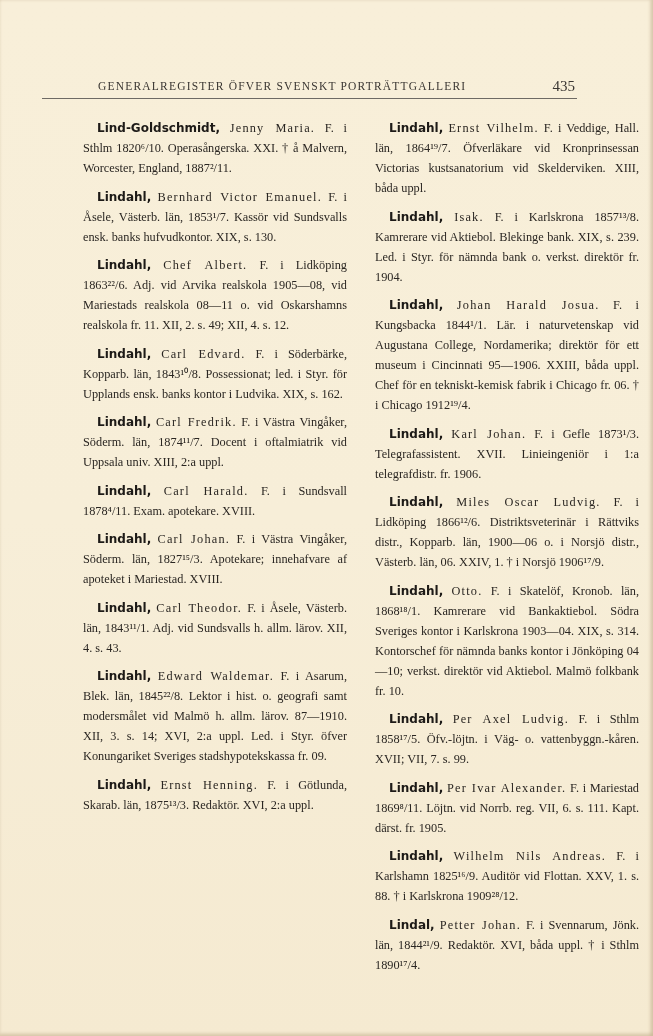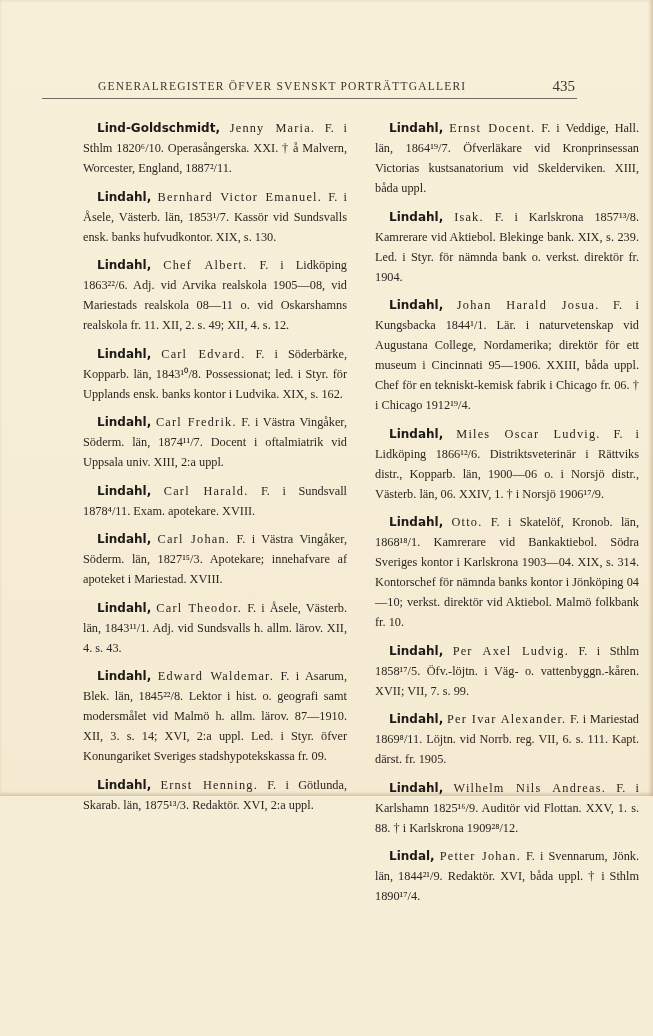--- a/index.html
+++ b/index.html
@@ -1,21 +1,21 @@
 <!DOCTYPE html>
 <html><head>
 <meta charset="utf-8">
 <style>
   html, body { margin: 0; padding: 0; }
   body {
     width: 653px; height: 1036px; overflow: hidden;
     background: #f6edd6;
   }
   .page {
-    position: relative; width: 653px; height: 796px;
+    position: relative; width: 653px; height: 1036px;
     background: linear-gradient(180deg, #f8efd9 0%, #f7eed8 50%, #f5ead1 100%);
     box-shadow: inset -3px 0 3px rgba(150,120,80,0.25), inset 0 -3px 3px rgba(150,120,80,0.2);
     font-family: "DejaVu Serif", "Liberation Serif", serif;
     color: #2a2622;
   }
   .running-head {
     position: absolute; left: 42px; top: 78px; width: 535px; height: 20px;
     border-bottom: 1px solid #6e6a64;
   }
   .rh-title {
@@ -58,23 +58,24 @@
       <p class="entry"><span class="surname">Lindahl,</span> <span class="given">Chef Albert.</span><span class="body"> F. i Lidköping 1863²²/6. Adj. vid Arvika realskola 1905—08, vid Mariestads realskola 08—11 o. vid Oskarshamns realskola fr. 11. XII, 2. s. 49; XII, 4. s. 12.</span></p>
       <p class="entry"><span class="surname">Lindahl,</span> <span class="given">Carl Edvard.</span><span class="body"> F. i Söderbärke, Kopparb. län, 1843¹⁰/8. Possessionat; led. i Styr. för Upplands ensk. banks kontor i Ludvika. XIX, s. 162.</span></p>
       <p class="entry"><span class="surname">Lindahl,</span> <span class="given">Carl Fredrik.</span><span class="body"> F. i Västra Vingåker, Söderm. län, 1874¹¹/7. Docent i oftalmiatrik vid Uppsala univ. XIII, 2:a uppl.</span></p>
       <p class="entry"><span class="surname">Lindahl,</span> <span class="given">Carl Harald.</span><span class="body"> F. i Sundsvall 1878⁴/11. Exam. apotekare. XVIII.</span></p>
       <p class="entry"><span class="surname">Lindahl,</span> <span class="given">Carl Johan.</span><span class="body"> F. i Västra Vingåker, Söderm. län, 1827¹⁵/3. Apotekare; innehafvare af apoteket i Mariestad. XVIII.</span></p>
       <p class="entry"><span class="surname">Lindahl,</span> <span class="given">Carl Theodor.</span><span class="body"> F. i Åsele, Västerb. län, 1843¹¹/1. Adj. vid Sundsvalls h. allm. lärov. XII, 4. s. 43.</span></p>
       <p class="entry"><span class="surname">Lindahl,</span> <span class="given">Edward Waldemar.</span><span class="body"> F. i Asarum, Blek. län, 1845²²/8. Lektor i hist. o. geografi samt modersmålet vid Malmö h. allm. lärov. 87—1910. XII, 3. s. 14; XVI, 2:a uppl. Led. i Styr. öfver Konungariket Sveriges stadshypotekskassa fr. 09.</span></p>
       <p class="entry"><span class="surname">Lindahl,</span> <span class="given">Ernst Henning.</span><span class="body"> F. i Götlunda, Skarab. län, 1875¹³/3. Redaktör. XVI, 2:a uppl.</span></p>
     </div>
   <div class="col col-right">
-      <p class="entry"><span class="surname">Lindahl,</span> <span class="given">Ernst Docent.</span><span class="body"> F. i Veddige, Hall. län, 1864¹⁹/7. Öfverläkare vid Kronprinsessan Victorias kustsanatorium vid Skelderviken. XIII, båda uppl.</span></p>
+      <p class="entry"><span class="surname">Lindahl,</span> <span class="given">Ernst Vilhelm.</span><span class="body"> F. i Veddige, Hall. län, 1864¹⁹/7. Öfverläkare vid Kronprinsessan Victorias kustsanatorium vid Skelderviken. XIII, båda uppl.</span></p>
       <p class="entry"><span class="surname">Lindahl,</span> <span class="given">Isak.</span><span class="body"> F. i Karlskrona 1857¹³/8. Kamrerare vid Aktiebol. Blekinge bank. XIX, s. 239. Led. i Styr. för nämnda bank o. verkst. direktör fr. 1904.</span></p>
       <p class="entry"><span class="surname">Lindahl,</span> <span class="given">Johan Harald Josua.</span><span class="body"> F. i Kungsbacka 1844¹/1. Lär. i naturvetenskap vid Augustana College, Nordamerika; direktör för ett museum i Cincinnati 95—1906. XXIII, båda uppl. Chef för en tekniskt-kemisk fabrik i Chicago fr. 06. † i Chicago 1912¹⁹/4.</span></p>
+      <p class="entry"><span class="surname">Lindahl,</span> <span class="given">Karl Johan.</span><span class="body"> F. i Gefle 1873¹/3. Telegrafassistent. XVII. Linieingeniör i 1:a telegrafdistr. fr. 1906.</span></p>
       <p class="entry"><span class="surname">Lindahl,</span> <span class="given">Miles Oscar Ludvig.</span><span class="body"> F. i Lidköping 1866¹²/6. Distriktsveterinär i Rättviks distr., Kopparb. län, 1900—06 o. i Norsjö distr., Västerb. län, 06. XXIV, 1. † i Norsjö 1906¹⁷/9.</span></p>
       <p class="entry"><span class="surname">Lindahl,</span> <span class="given">Otto.</span><span class="body"> F. i Skatelöf, Kronob. län, 1868¹⁸/1. Kamrerare vid Bankaktiebol. Södra Sveriges kontor i Karlskrona 1903—04. XIX, s. 314. Kontorschef för nämnda banks kontor i Jönköping 04—10; verkst. direktör vid Aktiebol. Malmö folkbank fr. 10.</span></p>
       <p class="entry"><span class="surname">Lindahl,</span> <span class="given">Per Axel Ludvig.</span><span class="body"> F. i Sthlm 1858¹⁷/5. Öfv.-löjtn. i Väg- o. vattenbyggn.-kåren. XVII; VII, 7. s. 99.</span></p>
       <p class="entry"><span class="surname">Lindahl,</span> <span class="given">Per Ivar Alexander.</span><span class="body"> F. i Mariestad 1869⁸/11. Löjtn. vid Norrb. reg. VII, 6. s. 111. Kapt. därst. fr. 1905.</span></p>
       <p class="entry"><span class="surname">Lindahl,</span> <span class="given">Wilhelm Nils Andreas.</span><span class="body"> F. i Karlshamn 1825¹⁶/9. Auditör vid Flottan. XXV, 1. s. 88. † i Karlskrona 1909²⁸/12.</span></p>
       <p class="entry"><span class="surname">Lindal,</span> <span class="given">Petter Johan.</span><span class="body"> F. i Svennarum, Jönk. län, 1844²¹/9. Redaktör. XVI, båda uppl. † i Sthlm 1890¹⁷/4.</span></p>
     </div>
 </div>
 
 </body></html>

